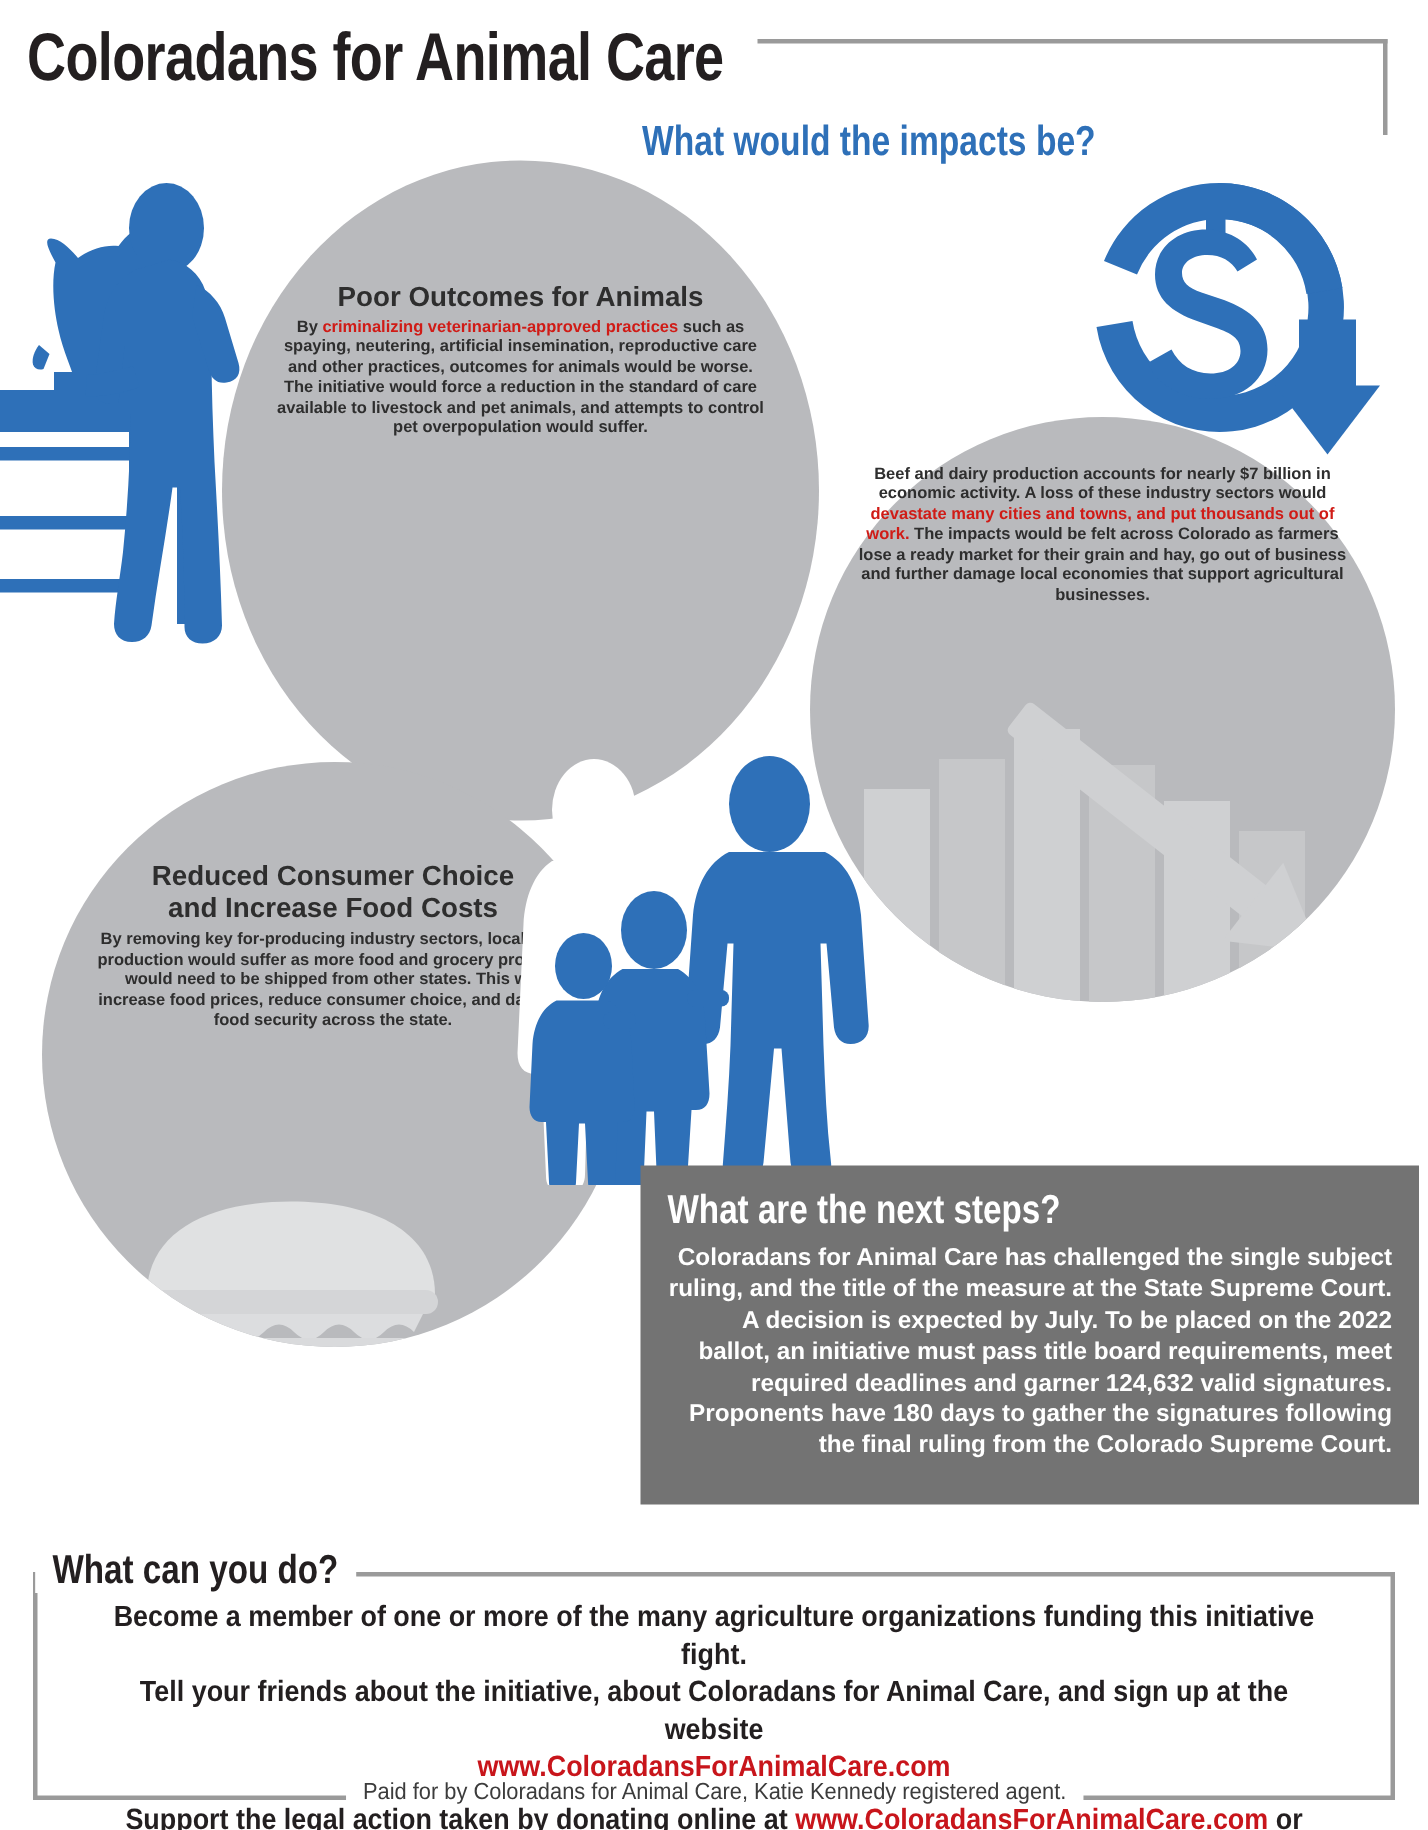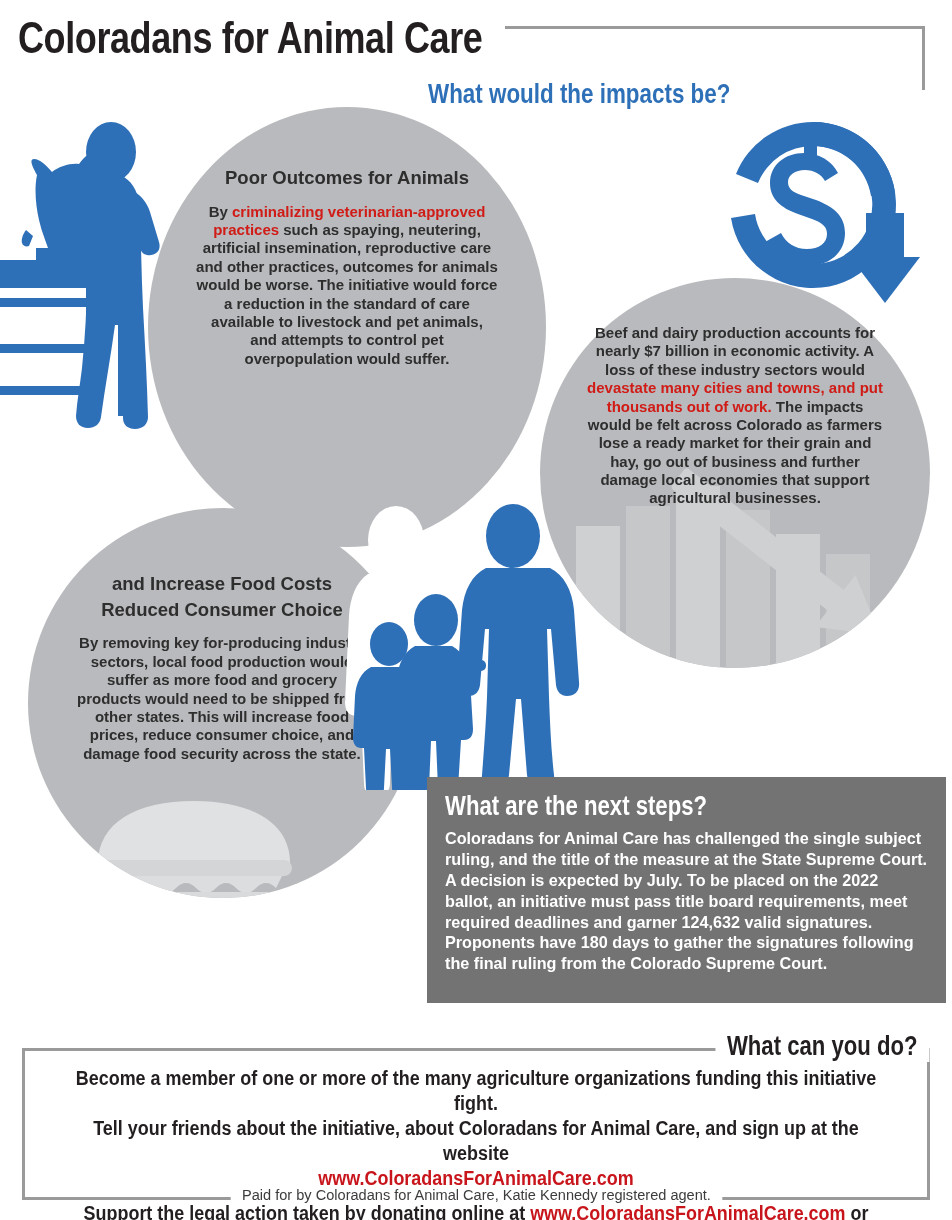--- a/index.html
+++ b/index.html
@@ -39,52 +39,52 @@
     position:absolute;border-radius:50%;background:#b9babd;overflow:hidden;
   }
   .circle-text{
     position:absolute;text-align:center;box-sizing:border-box;
   }
   .c-title{
     font-weight:bold;font-size:18.5px;line-height:1.12;color:#2e2e2e;
     margin:0 0 3px 0;
   }
   .c-body{
-    font-size:15px;line-height:1.225;color:#2e2e2e;font-weight:600;
-    margin:14px;
+    font-size:11px;line-height:1.225;color:#2e2e2e;font-weight:600;
+    margin:0;
   }
   .hl{color:#d01b16;font-weight:bold;}
 
   
   svg{display:block;}
   .blue{fill:#2E70B8;}
   .lightgray{fill:#cfd0d2;}
   .lightgray2{fill:#c6c7c9;}
 
   
   #next-steps-box{
     position:absolute;left:427px;top:777px;width:519px;height:226px;
     background:#737373;box-sizing:border-box;padding:14px 18px 0 18px;
   }
   #next-steps-title{
     font-family:"Liberation Sans Narrow","Liberation Sans",sans-serif;
     font-weight:bold;font-size:27px;color:#ffffff;margin:0 0 6px 0;
     transform:scaleX(0.82);transform-origin:left top;white-space:nowrap;
   }
   #next-steps-body{
-    font-size:16.2px;line-height:1.29;color:#ffffff;font-weight:bold;margin:0;
+    font-size:16.2px;line-height:1.29;color:#ffffff;font-weight:bold;margin:0;text-align:right;
   }
 
   
   #cta-box{
     position:absolute;left:22px;top:1048px;width:908px;height:152px;
     border:3px solid #9a9a9a;box-sizing:border-box;
   }
   #cta-heading-wrap{
-    position:absolute;left:0;right:0;top:1031px;text-align:right;
+    position:absolute;left:0;right:0;top:1031px;text-align:left;
   }
   #cta-heading{
     display:inline-block;background:#ffffff;padding:0 14px;
     font-family:"Liberation Sans Narrow","Liberation Sans",sans-serif;
     font-weight:bold;font-size:27px;color:#231f20;
     transform:scaleX(0.82);
   }
   #cta-body{
     position:absolute;left:30px;top:1066px;width:892px;text-align:center;
   }
@@ -143,21 +143,21 @@
   <rect class="blue" x="104" y="18" width="13" height="28"></rect>
   <rect class="blue" x="104" y="136" width="13" height="28"></rect>
   <path class="blue" d="M138 58 c-6 -12 -19 -20 -34 -20 c-19 0 -34 12 -34 30 c0 16 11 25 28 31 l14 5 c11 4 15 8 15 15 c0 9 -8 15 -20 15 c-12 0 -21 -6 -26 -16 l-16 9 c7 15 23 24 42 24 c22 0 38 -13 38 -33 c0 -17 -11 -26 -29 -33 l-15 -5 c-9 -3 -13 -7 -13 -13 c0 -7 7 -12 17 -12 c9 0 16 4 20 11z"></path>
 
   <rect class="blue" x="166" y="98" width="38" height="50"></rect>
   <polygon class="blue" points="150,142 220,142 185,188"></polygon>
 </svg>
 </div>
 
 <div class="circle" id="circle-poor-outcomes" style="left:148px;top:107px;width:398px;height:440px;"></div>
-<div class="circle-text" style="left:182px;top:168px;width:330px;">
+<div class="circle-text" style="left:182px;top:188px;width:330px;">
   <p class="c-title">Poor Outcomes for Animals</p>
   <p class="c-body"><span>By </span><span class="hl">criminalizing veterinarian-approved practices</span><span> such as spaying, neutering, artificial insemination, reproductive care and other practices, outcomes for animals would be worse. The initiative would force a reduction in the standard of care available to livestock and pet animals, and attempts to control pet overpopulation would suffer.</span></p>
 </div>
 
 <div class="circle" id="circle-economic" style="left:540px;top:278px;width:390px;height:390px;">
   <svg width="390" height="390" viewBox="0 0 390 390" style="position:absolute;left:0;top:0;">
     <rect class="lightgray" x="36" y="248" width="44" height="150"></rect>
     <rect class="lightgray2" x="86" y="228" width="44" height="170"></rect>
     <rect class="lightgray" x="136" y="208" width="44" height="190"></rect>
     <rect class="lightgray2" x="186" y="232" width="44" height="166"></rect>
@@ -178,22 +178,22 @@
     <g>
       <path fill="#e0e1e2" d="M70 355 c0 -40 38 -62 96 -62 c58 0 96 22 96 62z"></path>
       <rect fill="#d4d5d7" x="60" y="352" width="204" height="16" rx="8"></rect>
       <path fill="#dcdddf" d="M62 368 l6 12 q10 -10 20 0 q10 10 20 0 q10 -10 20 0 q10 10 20 0 q10 -10 20 0 q10 10 20 0 q10 -10 20 0 q10 10 20 0 q10 -10 20 0 l6 -12z"></path>
       <rect fill="#d9dadc" x="68" y="384" width="190" height="16" rx="8"></rect>
       <path fill="#e3e4e5" d="M70 402 c0 26 22 40 96 40 c74 0 96 -14 96 -40z"></path>
     </g>
   </svg>
 </div>
 <div class="circle-text" style="left:62px;top:574px;width:320px;">
+  <p class="c-title" style="margin-bottom:0;">Reduced Consumer Choice</p>
   <p class="c-title" style="margin-bottom:5px;">and Increase Food Costs</p>
-  <p class="c-title" style="margin-bottom:0;">Reduced Consumer Choice</p>
   <p class="c-body">By removing key for-producing industry sectors, local food production would suffer as more food and grocery products would need to be shipped from other states. This will increase food prices, reduce consumer choice, and damage food security across the state.</p>
 </div>
 
 <div class="layer" style="left:340px;top:500px;">
 <svg width="240" height="290" viewBox="0 0 240 290">
 
   <g fill="#ffffff">
     <ellipse cx="56" cy="40" rx="28" ry="34"></ellipse>
     <path d="M28 74 c-12 8 -18 24 -19 42 l-4 86 c0 9 4 14 12 14 l4 0 l3 68 c0 8 5 12 13 12 c8 0 13 -5 13 -13 l2 -67 l6 0 l3 67 c0 8 5 13 13 13 c8 0 13 -4 13 -12 l3 -68 l4 0 c8 0 12 -5 12 -14 l-5 -86 c-1 -18 -7 -34 -19 -42z"></path>
   </g>

